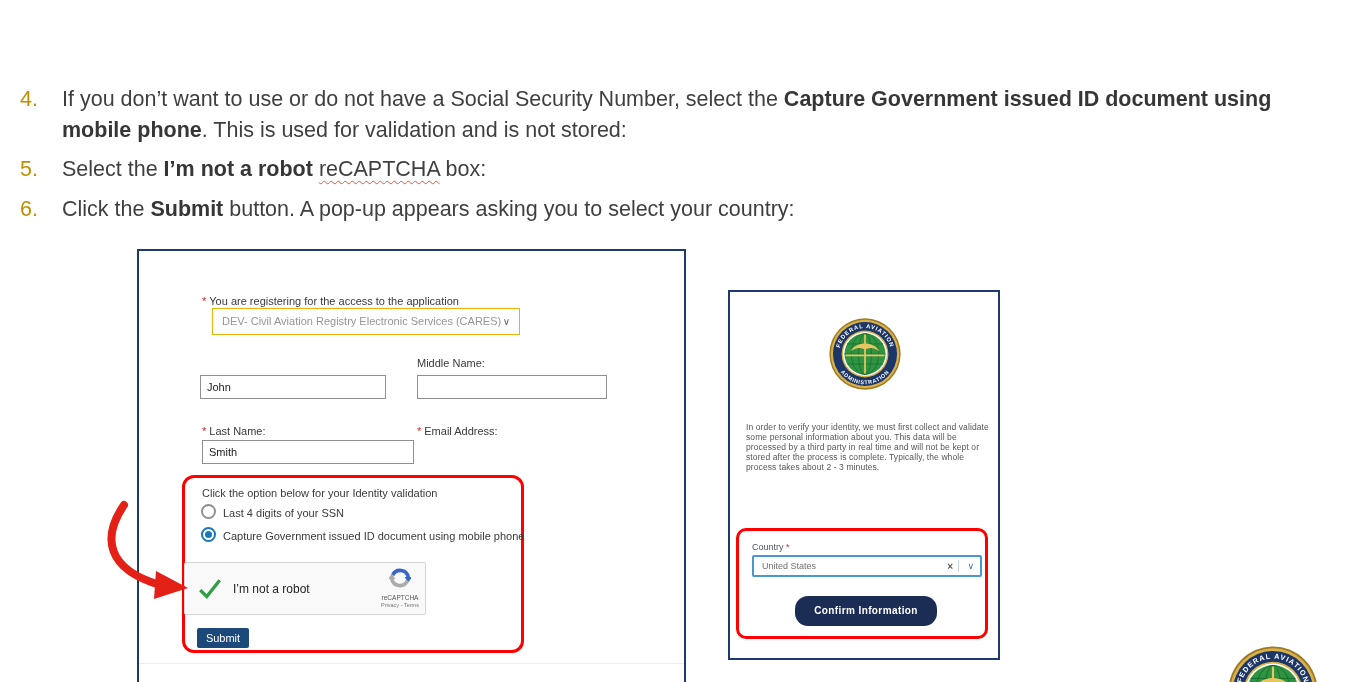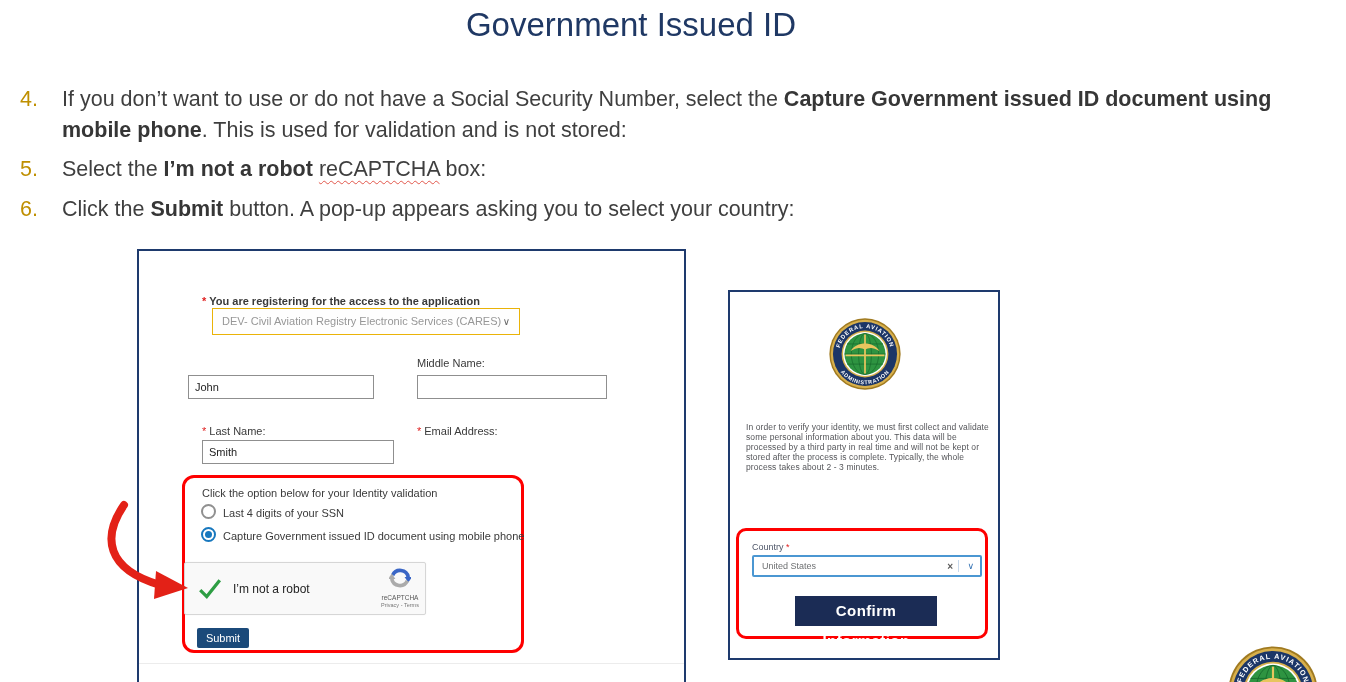--- a/index.html
+++ b/index.html
@@ -53,63 +53,62 @@
   #shot2 .para { left:16px; width:246px; font-size:8.5px; line-height:10px;
                  color:#55565a; letter-spacing:.1px; }
   #red-rect2 { left:6px; top:236px; width:252px; height:111px;
                border:3px solid #fe0000; border-radius:10px; }
   #country-lbl { left:22px; top:250px; font-size:9px; color:#4e5668; }
   #country-select { left:22px; top:263px; width:230px; height:22px; border:2px solid #4b97d2;
                     background:#fff; border-radius:2px; font-size:9px; color:#6e7072; line-height:18px; padding-left:8px; }
   #country-select .clear { position:absolute; right:27px; top:1px; color:#5a5a5a; font-size:10px; font-weight:bold; line-height:17px;}
   #country-select .vdiv  { position:absolute; right:21px; top:3px; width:1px; height:12px; background:#c8d9ec; }
   #country-select .chev  { position:absolute; right:6px; top:1px; color:#2f6fb2; font-size:9px; line-height:17px; }
-  #confirm-btn { left:65px; top:304px; width:142px; height:30px; background:#1b2c55; border-radius:0;
-                 color:#fff; font-weight:bold; font-size:15px; letter-spacing:.4px;
+  #confirm-btn { left:65px; top:304px; width:142px; height:30px; background:#1b2c55; border-radius:13px;
+                 color:#fff; font-weight:bold; font-size:10px; letter-spacing:.4px;
                  text-align:center; line-height:30px; }
 
   
   #corner-seal { left:1228px; top:646px; }
 </style>
 </head>
 <body>
 
 <div id="page">
 
-  <div id="page-title" class="abs">Government Issued ID</div>
 
   <div class="step abs" style="top:84px;">
     <span class="num">4.</span>
     <span class="txt"><span>If you don’t want to use or do not have a Social Security Number, select the </span><span class="b">Capture Government issued ID document using mobile phone</span><span>. This is used for validation and is not stored:</span></span>
   </div>
   <div class="step abs" style="top:154px;">
     <span class="num">5.</span>
     <span class="txt"><span>Select the </span><span class="b">I’m not a robot</span><span> </span><span class="squiggle">reCAPTCHA</span><span> box:</span></span>
   </div>
   <div class="step abs" style="top:194px;">
     <span class="num">6.</span>
     <span class="txt"><span>Click the </span><span class="b">Submit</span><span> button. A pop-up appears asking you to select your country:</span></span>
   </div>
 
   <div id="shot1" class="abs">
 
-    <div class="abs lbl" style="left:63px; top:44px;font-weight:bold;"><span class="req">*</span><span>You are registering for the access to the application</span></div>
+    <div class="abs lbl" style="left:63px; top:44px;"><span class="req">*</span><span>You are registering for the access to the application</span></div>
     <div id="app-select" class="abs">
       <span>DEV- Civil Aviation Registry Electronic Services (CARES)</span>
       <span class="chev">∨</span>
     </div>
 
     <div class="abs lbl" style="left:63px; top:106px;margin-top:22px;"><span class="req">*</span><span>First Name:</span></div>
     <div class="abs lbl" style="left:278px; top:106px;"><span>Middle Name:</span></div>
-    <div class="abs tinput" style="left:49px; top:124px; width:186px;"><span>John</span></div>
+    <div class="abs tinput" style="left:61px; top:124px; width:186px;"><span>John</span></div>
     <div class="abs tinput" style="left:278px; top:124px; width:190px;"><span></span></div>
 
     <div class="abs lbl" style="left:63px; top:174px;"><span class="req">*</span><span>Last Name:</span></div>
     <div class="abs lbl" style="left:278px; top:174px;"><span class="req">*</span><span>Email Address:</span></div>
-    <div class="abs tinput" style="left:63px; top:189px; width:192px;"><span>Smith</span></div>
+    <div class="abs tinput" style="left:63px; top:189px; width:212px;"><span>Smith</span></div>
 
     <div id="red-rect1" class="abs"></div>
     <div class="abs lbl" style="left:63px; top:236px;">Click the option below for your Identity validation</div>
 
     <div class="abs radio off" style="left:62px; top:253px;"></div>
     <div class="abs lbl" style="left:84px; top:256px;">Last 4 digits of your SSN</div>
     <div class="abs radio on" style="left:62px; top:276px;"></div>
     <div class="abs lbl" style="left:84px; top:279px;">Capture Government issued ID document using mobile phone</div>
 
     <div id="recaptcha" class="abs">

